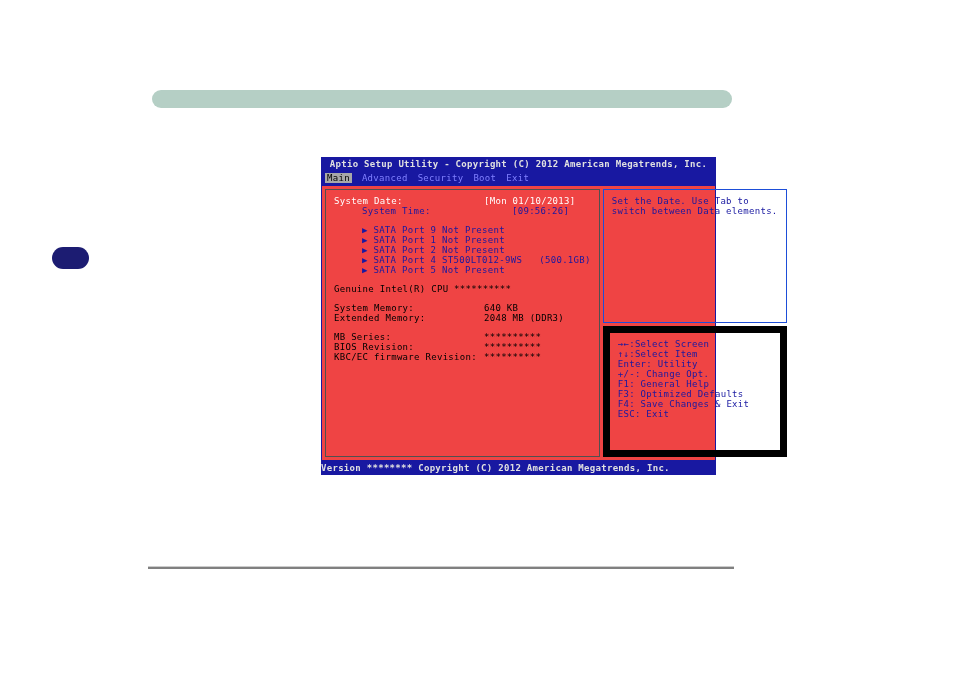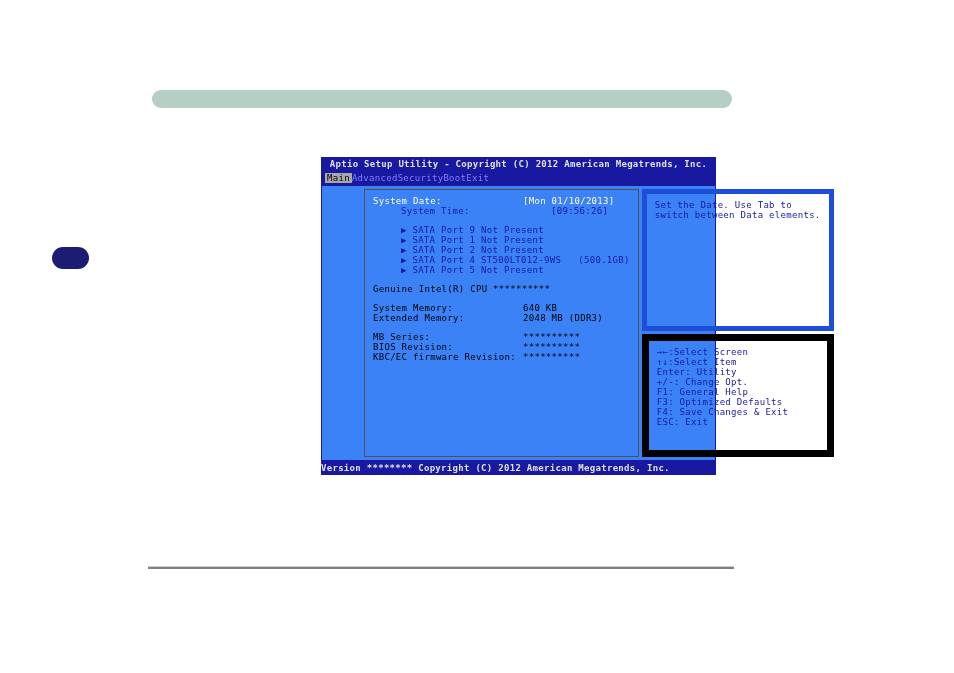--- a/index.html
+++ b/index.html
@@ -43,50 +43,50 @@
       background: #1818a1;
       color: #e0e0e0;
       text-align: center;
       padding: 2px 0;
       font-weight: bold;
     }
     .bios-tabs {
       background: #1818a1;
       padding: 2px 4px;
       display: flex;
+      gap: 10px;
     }
     .bios-tab {
       color: #8080ff;
     }
     .bios-tab.selected {
       background: #a8a8a8;
       color: #000000;
       padding: 0 2px;
     }
     .bios-body {
-      background: #3b82f6;
+      background: #ef4444;
       display: flex;
       height: 274px;
       border: 1px solid #1818a1;
-      padding-left: 39px;
     }
     .bios-left {
       flex: 1.9;
       padding: 6px 8px;
       border: 1px solid #505050;
       margin: 3px;
     }
     .bios-right {
       flex: 1;
       display: flex;
       flex-direction: column;
       margin: 3px 3px 3px 0;
     }
     .bios-help-top {
-      border: 5px solid #1d4ed8;
+      border: 1px solid #1d4ed8;
       padding: 6px 8px;
       height: 120px;
       color: #1818a1;
       font-size: 9px;
     }
     .bios-help-bottom {
       border: 7px solid #000000;
       padding: 6px 8px;
       flex: 1;
       color: #1818a1;

